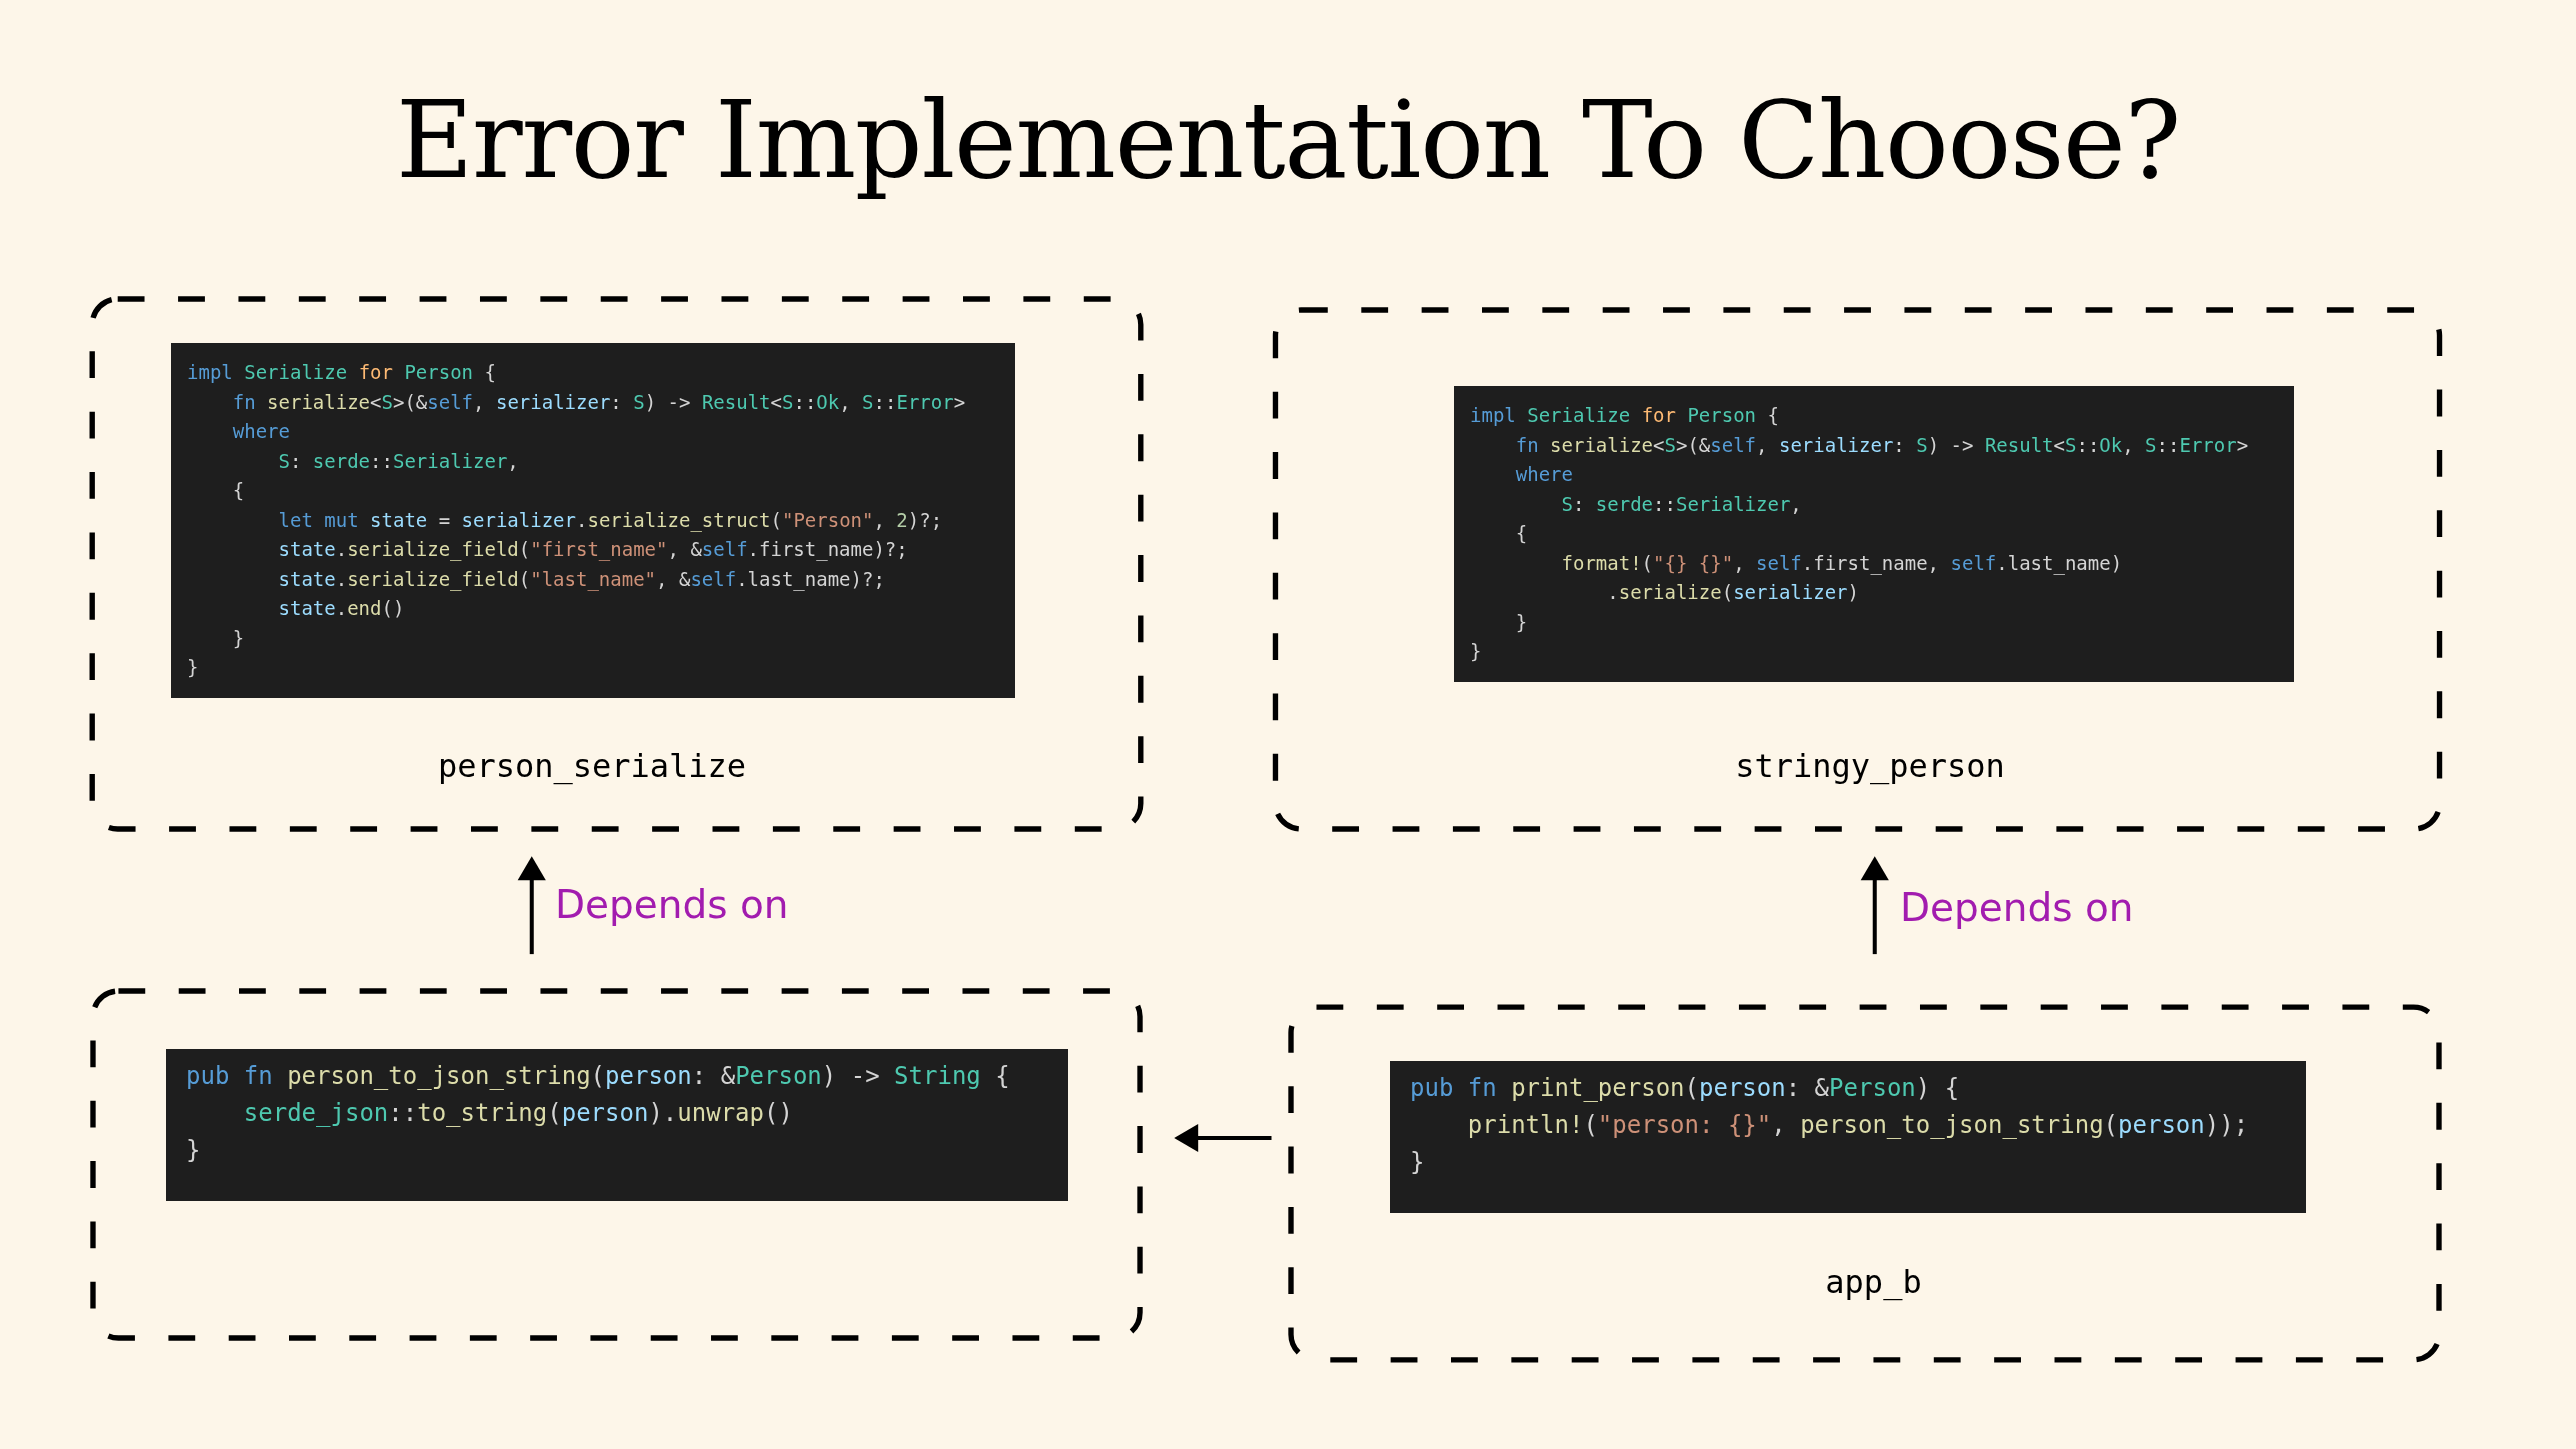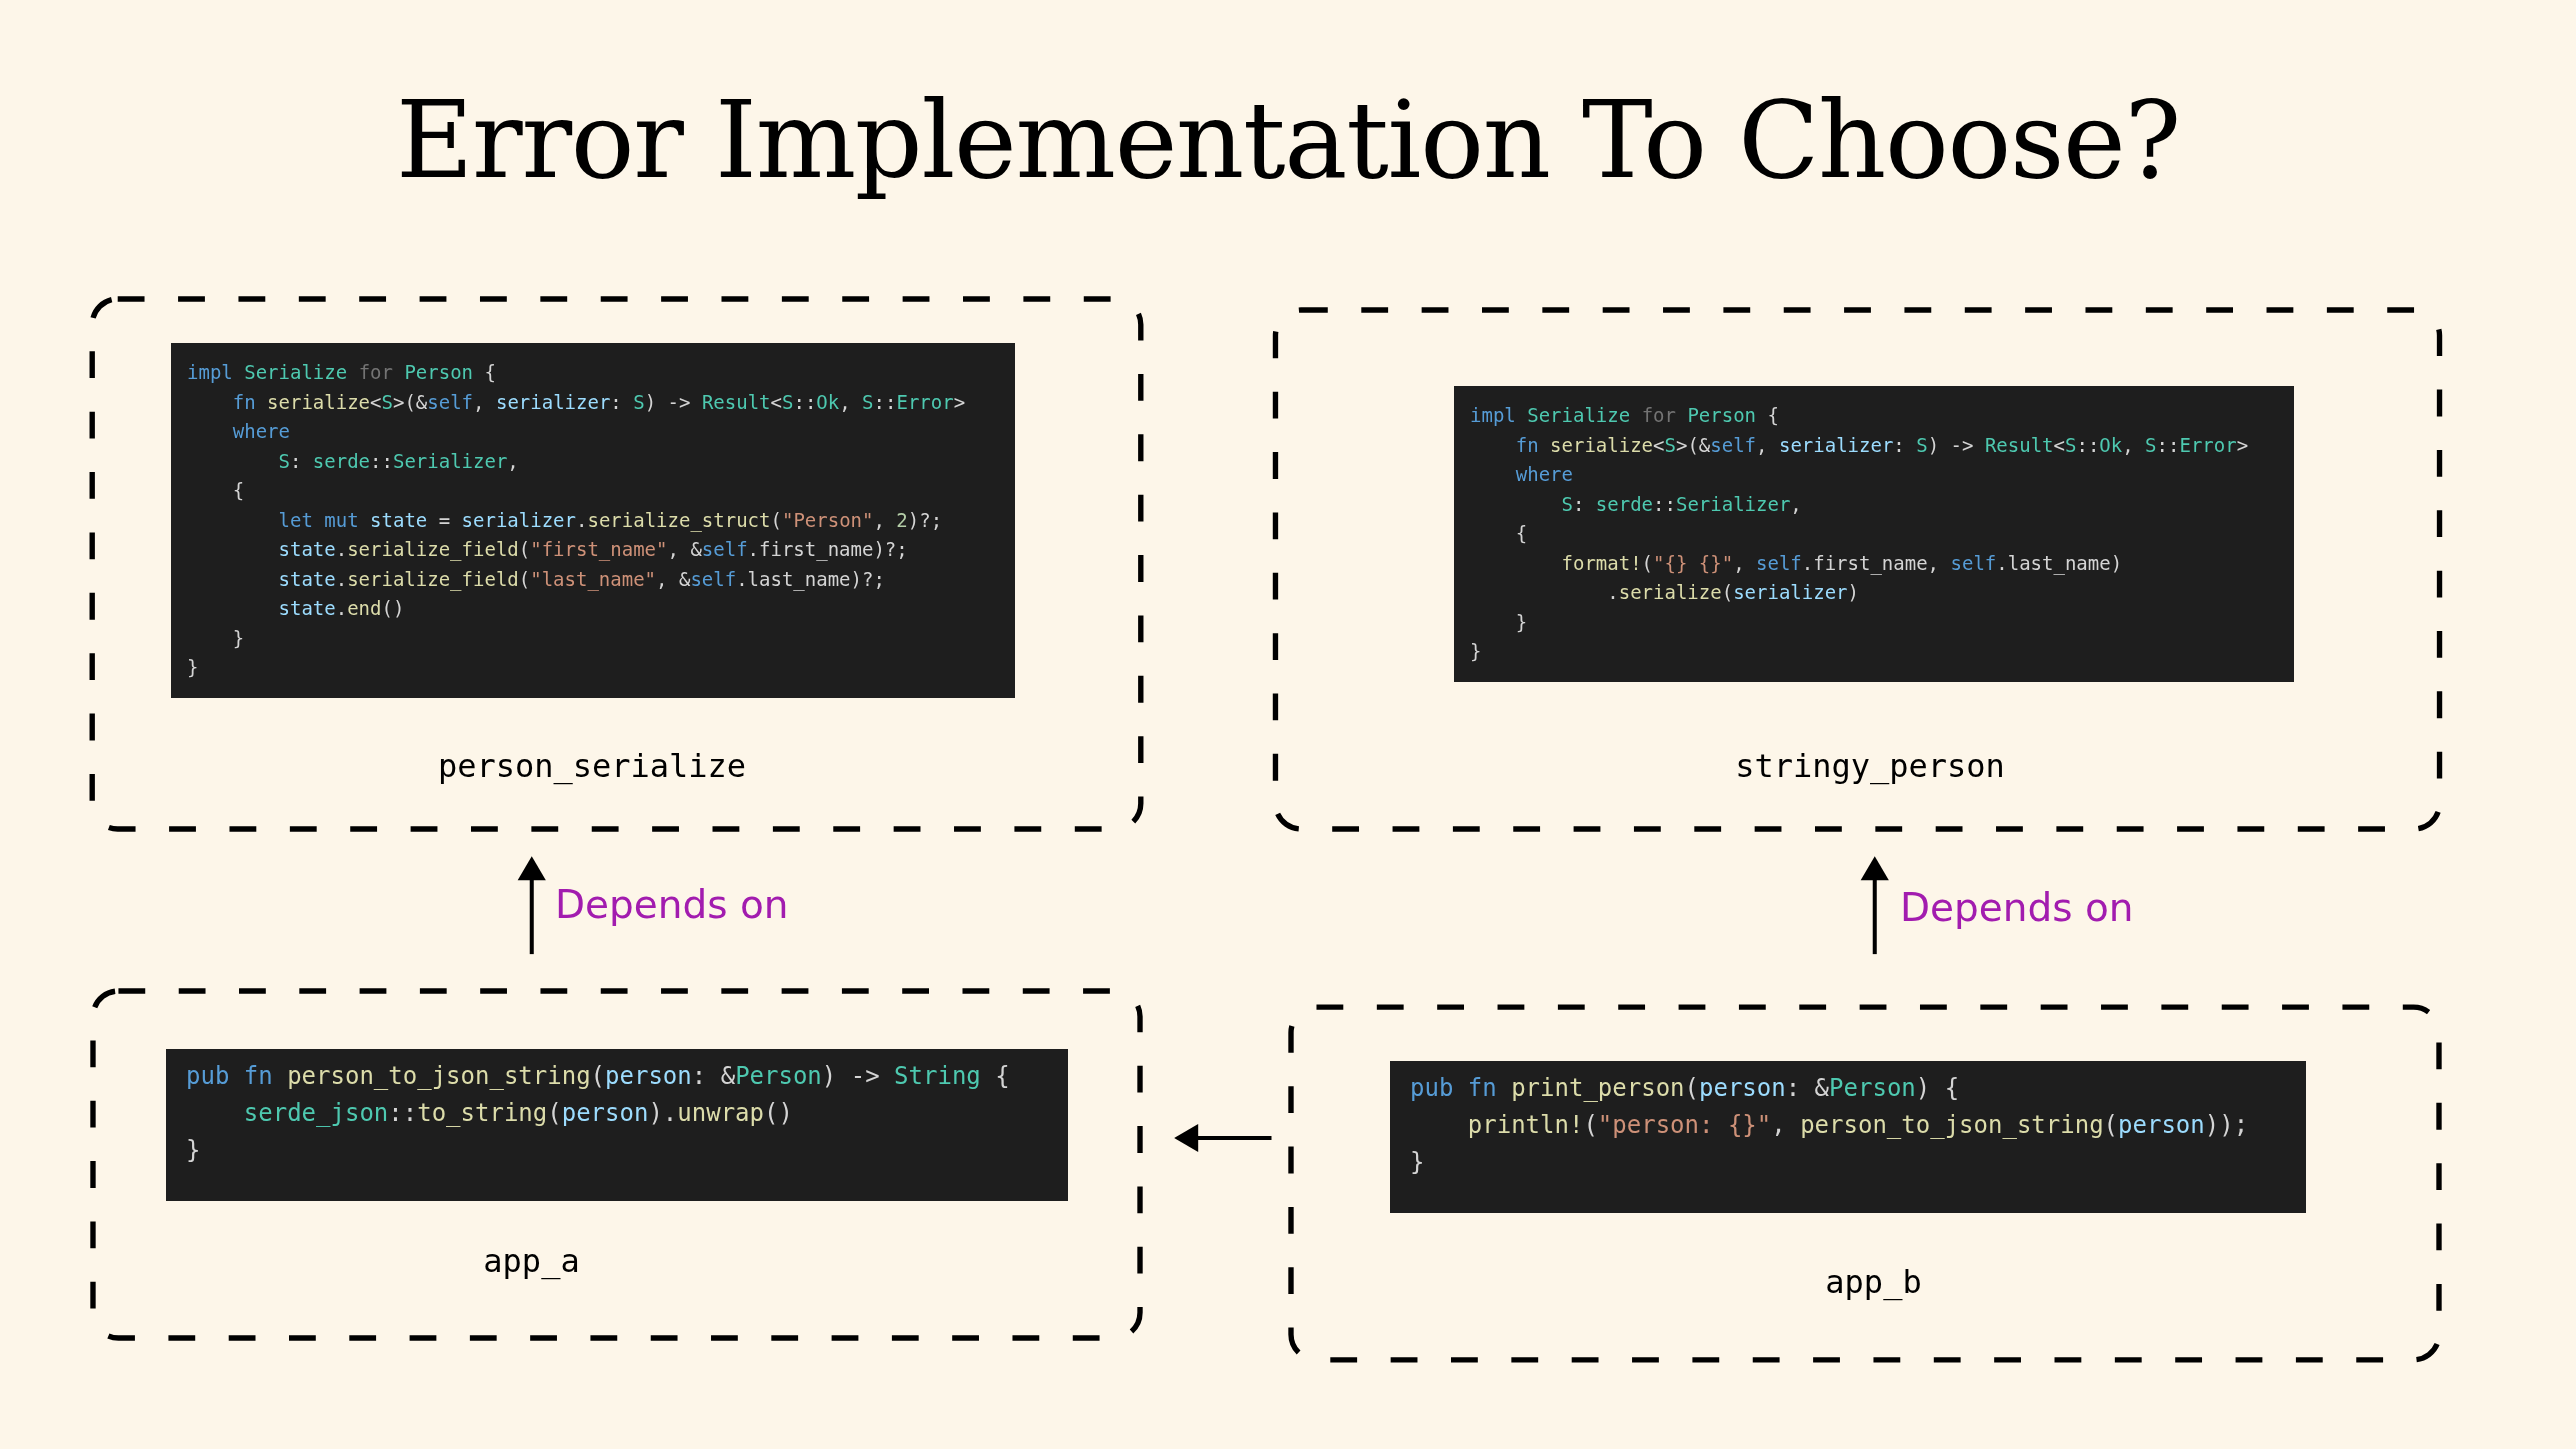--- a/index.html
+++ b/index.html
@@ -28,21 +28,21 @@
       box-sizing: border-box;
     }
     .code.small { font-size: 19px; line-height: 29.5px; padding: 15.4px 16px; }
     .code.big { font-size: 24px; line-height: 37px; padding: 9px 20px; }
     .code .ln { display: block; }
     .k { color: #569cd6; }
     .t { color: #4ec9b0; }
     .f { color: #dcdcaa; }
     .v { color: #9cdcfe; }
     .s { color: #ce9178; }
-    .c { color: #737373; }
+    .c { color: #fdba74; }
     .n { color: #b5cea8; }
     .p { color: #d4d4d4; }
     .label {
       position: absolute;
       font-family: "DejaVu Sans Mono", "Liberation Mono", monospace;
       font-size: 32px; line-height: 54px; color: #000;
       text-align: center;
     }
     .arrow { position: absolute; }
     .dep-text {
@@ -71,21 +71,20 @@
   </svg>
   <div class="code small" style="left:179px; top:76px; width:840px; height:296px;"><span class="ln"><span class="k">impl</span><span class="p"> </span><span class="t">Serialize</span><span class="p"> </span><span class="c">for</span><span class="p"> </span><span class="t">Person</span><span class="p"> {</span></span><span class="ln"><span class="p">    </span><span class="k">fn</span><span class="p"> </span><span class="f">serialize</span><span class="p">&lt;</span><span class="t">S</span><span class="p">&gt;(&amp;</span><span class="k">self</span><span class="p">, </span><span class="v">serializer</span><span class="p">: </span><span class="t">S</span><span class="p">) -&gt; </span><span class="t">Result</span><span class="p">&lt;</span><span class="t">S</span><span class="p">::</span><span class="t">Ok</span><span class="p">, </span><span class="t">S</span><span class="p">::</span><span class="t">Error</span><span class="p">&gt;</span></span><span class="ln"><span class="p">    </span><span class="k">where</span></span><span class="ln"><span class="p">        </span><span class="t">S</span><span class="p">: </span><span class="t">serde</span><span class="p">::</span><span class="t">Serializer</span><span class="p">,</span></span><span class="ln"><span class="p">    {</span></span><span class="ln"><span class="p">        </span><span class="f">format!</span><span class="p">(</span><span class="s">"{} {}"</span><span class="p">, </span><span class="k">self</span><span class="p">.first_name, </span><span class="k">self</span><span class="p">.last_name)</span></span><span class="ln"><span class="p">            .</span><span class="f">serialize</span><span class="p">(</span><span class="v">serializer</span><span class="p">)</span></span><span class="ln"><span class="p">    }</span></span><span class="ln"><span class="p">}</span></span></div>
   <div class="label" style="left:0; width:1190px; top:429px;">stringy_person</div>
 </div>
 
 <div class="box" style="left:92px; top:991px; width:1049px; height:347px;">
   <svg class="border" width="1049" height="347" viewBox="0 0 1563 518">
     <rect x="0" y="0" width="1563" height="518" rx="38" ry="38" fill="none" stroke="#000" stroke-width="8" stroke-dasharray="40 50"></rect>
   </svg>
   <div class="code big" style="left:74px; top:58px; width:902px; height:152px;"><span class="ln"><span class="k">pub</span><span class="p"> </span><span class="k">fn</span><span class="p"> </span><span class="f">person_to_json_string</span><span class="p">(</span><span class="v">person</span><span class="p">: &amp;</span><span class="t">Person</span><span class="p">) -&gt; </span><span class="t">String</span><span class="p"> {</span></span><span class="ln"><span class="p">    </span><span class="t">serde_json</span><span class="p">::</span><span class="f">to_string</span><span class="p">(</span><span class="v">person</span><span class="p">).</span><span class="f">unwrap</span><span class="p">()</span></span><span class="ln"><span class="p">}</span></span></div>
-  <div class="label" style="left:0; width:879px; top:243px;">app_a</div>
 </div>
 
 <div class="box" style="left:1291px; top:1007px; width:1148px; height:353px;">
   <svg class="border" width="1148" height="353" viewBox="0 0 1712 526">
     <rect x="0" y="0" width="1712" height="526" rx="38" ry="38" fill="none" stroke="#000" stroke-width="8" stroke-dasharray="40 50"></rect>
   </svg>
   <div class="code big" style="left:99px; top:54px; width:916px; height:152px;"><span class="ln"><span class="k">pub</span><span class="p"> </span><span class="k">fn</span><span class="p"> </span><span class="f">print_person</span><span class="p">(</span><span class="v">person</span><span class="p">: &amp;</span><span class="t">Person</span><span class="p">) {</span></span><span class="ln"><span class="p">    </span><span class="f">println!</span><span class="p">(</span><span class="s">"person: {}"</span><span class="p">, </span><span class="f">person_to_json_string</span><span class="p">(</span><span class="v">person</span><span class="p">));</span></span><span class="ln"><span class="p">}</span></span></div>
   <div class="label" style="left:0; width:1165px; top:248px;">app_b</div>
 </div>
 

